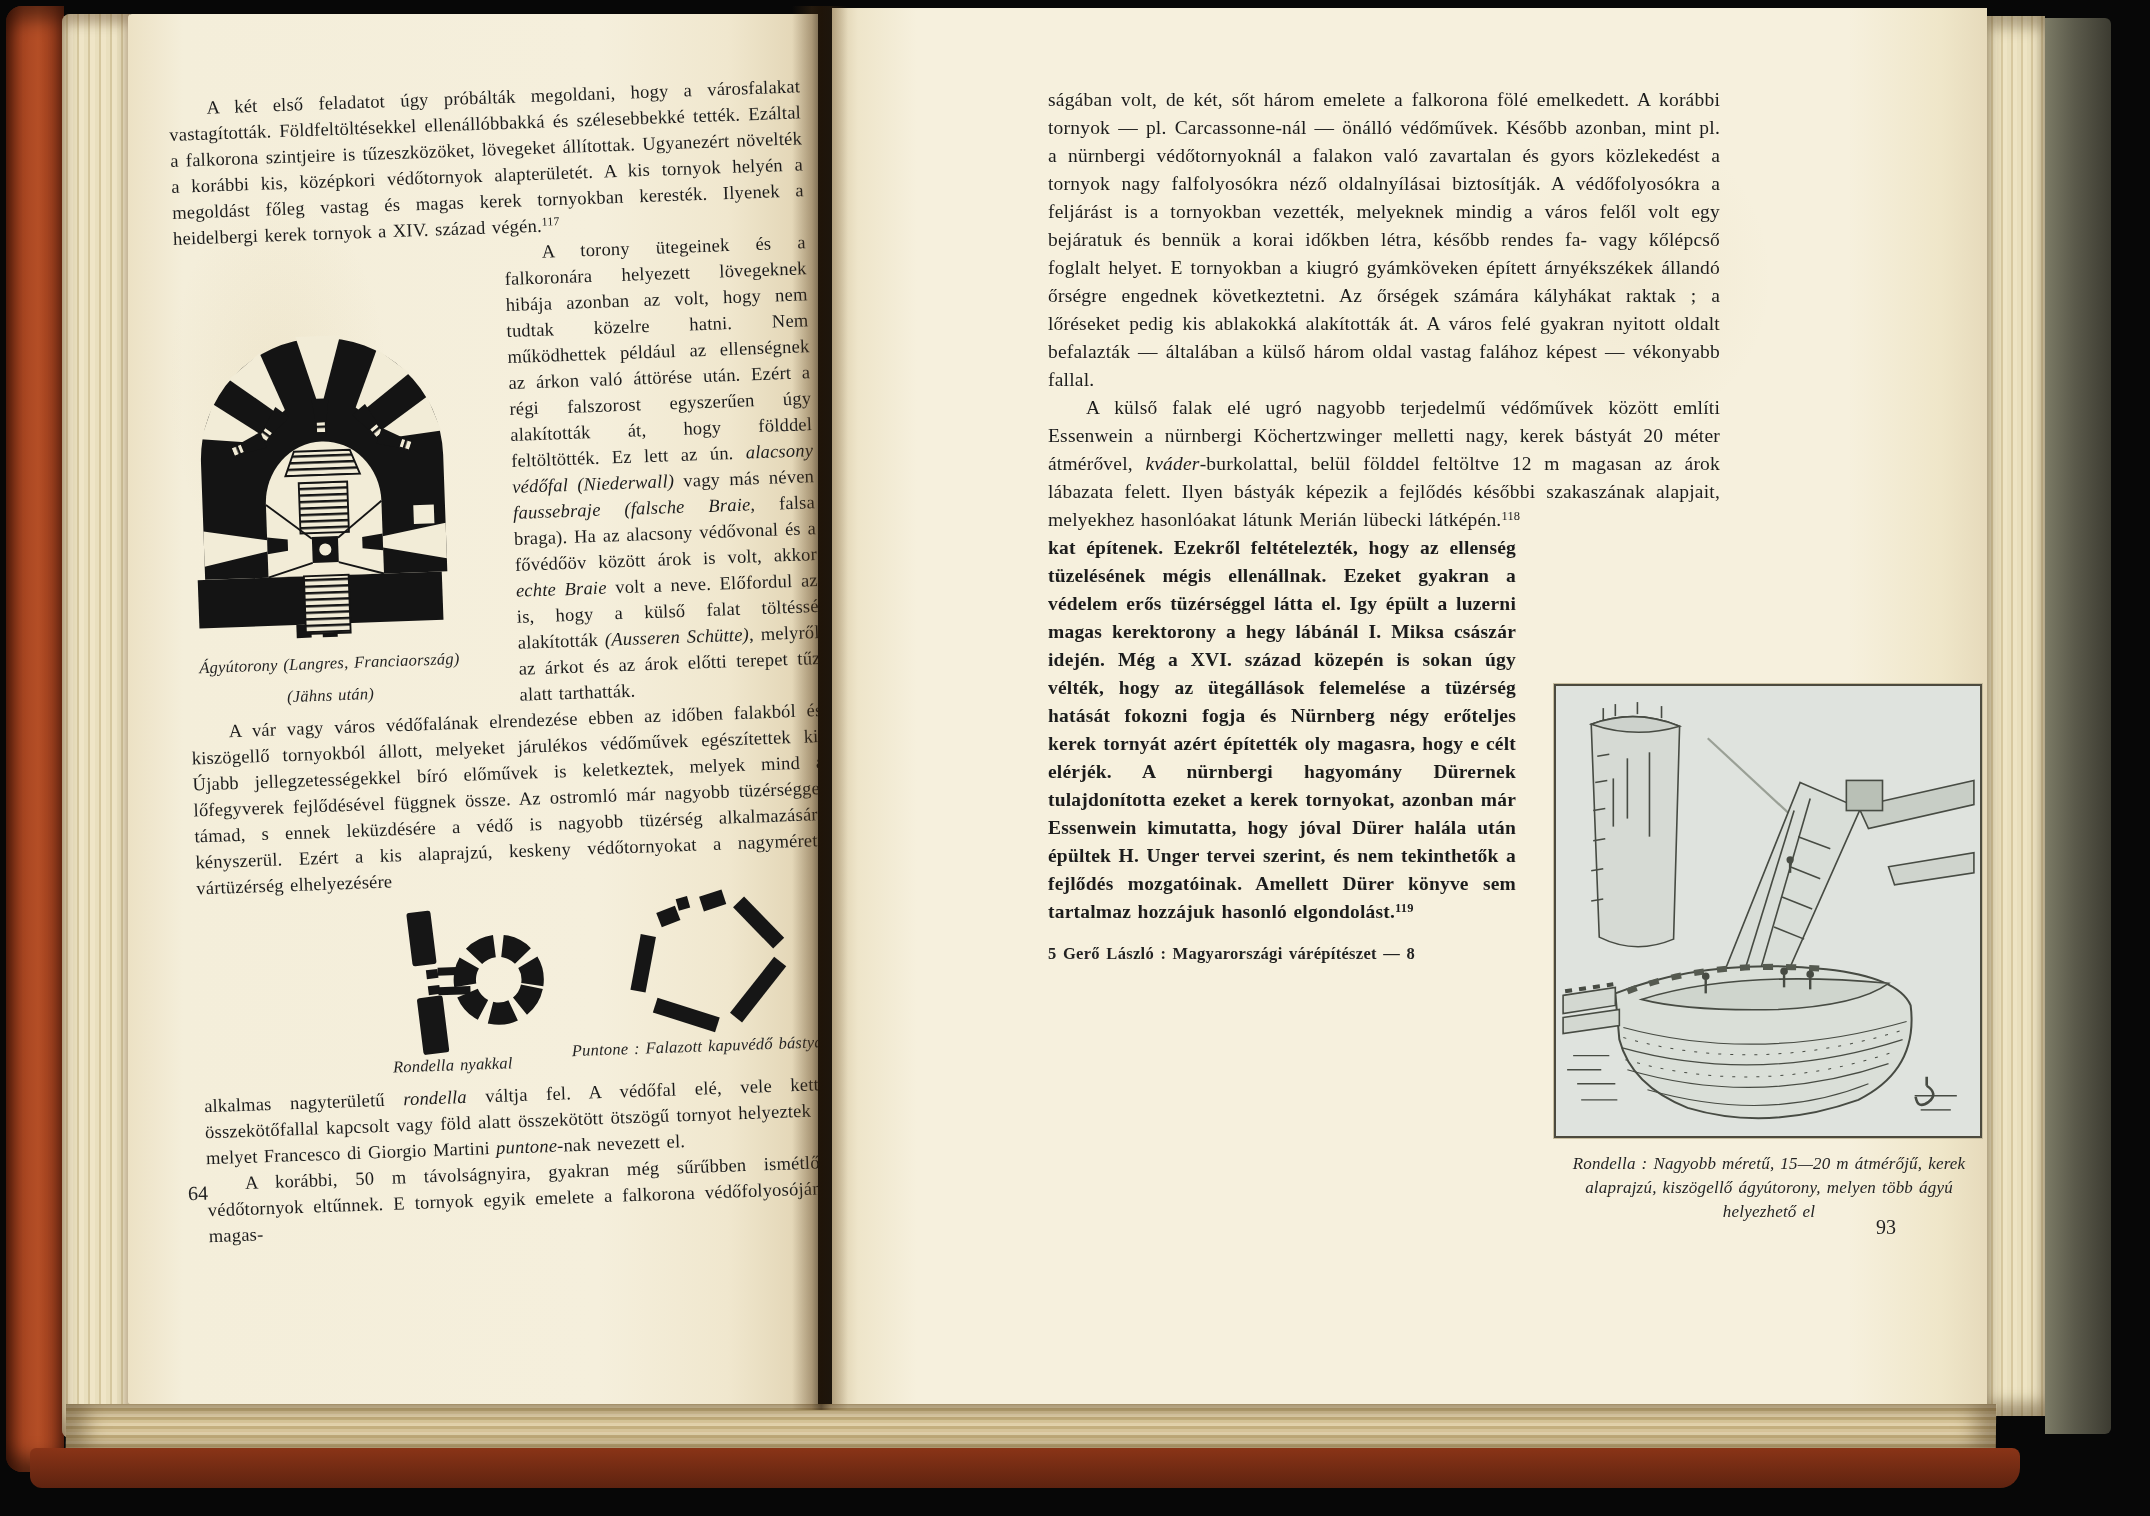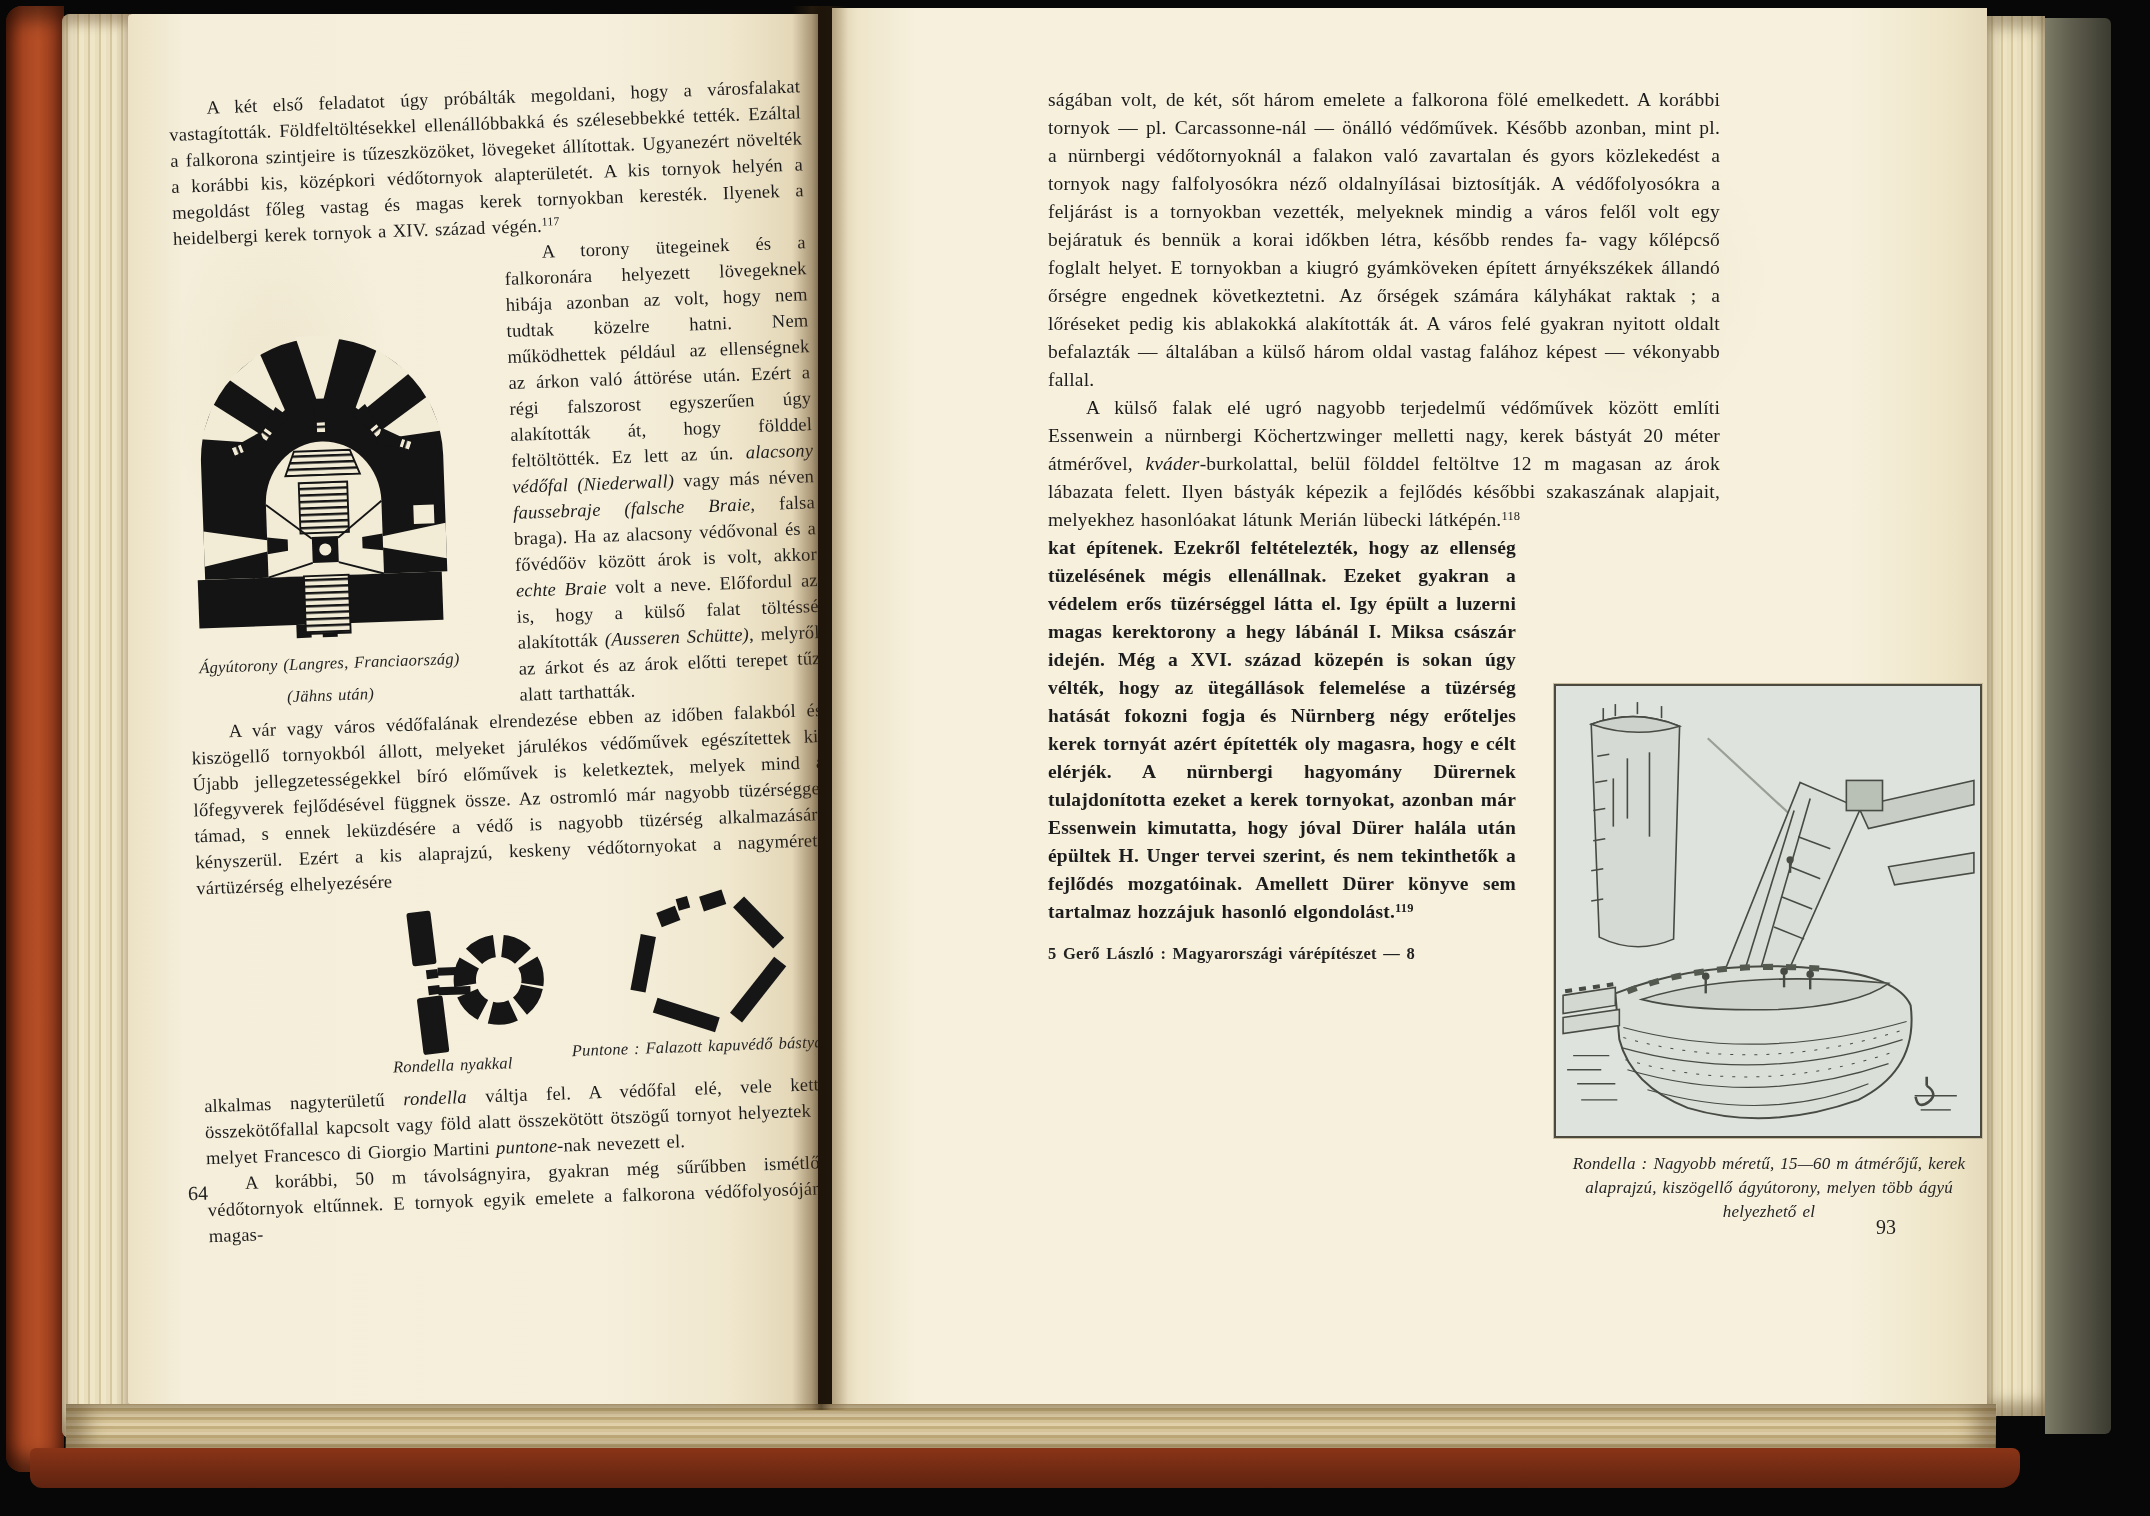--- a/index.html
+++ b/index.html
@@ -295,21 +295,21 @@
                 <line x1="20" y1="396" x2="58" y2="396"></line>
               <line x1="356" y1="408" x2="398" y2="408"></line>
                 <line x1="362" y1="422" x2="392" y2="422"></line>
               <line x1="24" y1="412" x2="60" y2="412"></line>
             </g>
 
             <path d="M368 398 q12 8 2 16 q-11 8 -13 -5 m11 -11 v-9" stroke-width="2.6"></path>
           </g>
         </svg>
       </div>
-      <div class="cap">Rondella : Nagyobb méretű, 15—60 m átmérőjű, kerek alaprajzú, kiszögellő ágyútorony, melyen több ágyú helyezhető el</div>
+      <div class="cap">Rondella : Nagyobb méretű, 15—20 m átmérőjű, kerek alaprajzú, kiszögellő ágyútorony, melyen több ágyú helyezhető el</div>
     </div>
   </div>
 
   <div class="pagenum" style="left:1044px;top:1208px;">93</div>
 </div>
 
 <div class="gutter"></div>
 <div class="edges-right"></div>
 <div class="board-right"></div>
 <div class="edges-bottom"></div>

